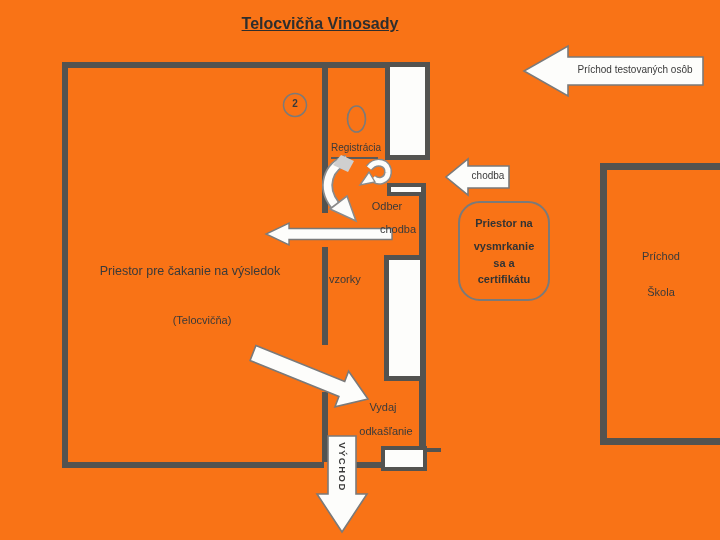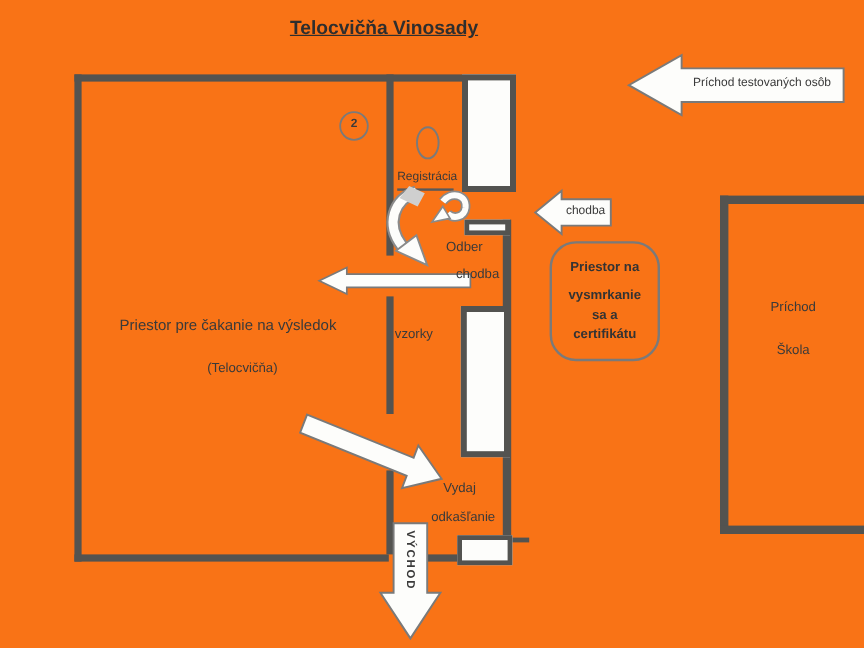--- a/index.html
+++ b/index.html
@@ -88,21 +88,21 @@
   <div class="label station-num centered" style="left:295px;top:98px">2</div>
 
   <div class="label small-label" style="left:331px;top:142px">Registrácia</div>
 
   <div class="label small-label centered" style="left:488px;top:170px">chodba</div>
 
   <div class="label centered" style="left:387px;top:200px">Odber</div>
   <div class="label centered" style="left:398px;top:223px">chodba</div>
 
   <div class="label big-label centered" style="left:190px;top:264px">Priestor pre čakanie na výsledok</div>
-  <div class="label centered" style="left:202px;top:301px">(Telocvičňa)</div>
+  <div class="label centered" style="left:202px;top:314px">(Telocvičňa)</div>
 
   <div class="label" style="left:329px;top:273px">vzorky</div>
 
   <div class="blow-box">
     <div class="first">Priestor na</div>
     <div>vysmrkanie</div>
     <div>sa a</div>
     <div>certifikátu</div>
   </div>
 

